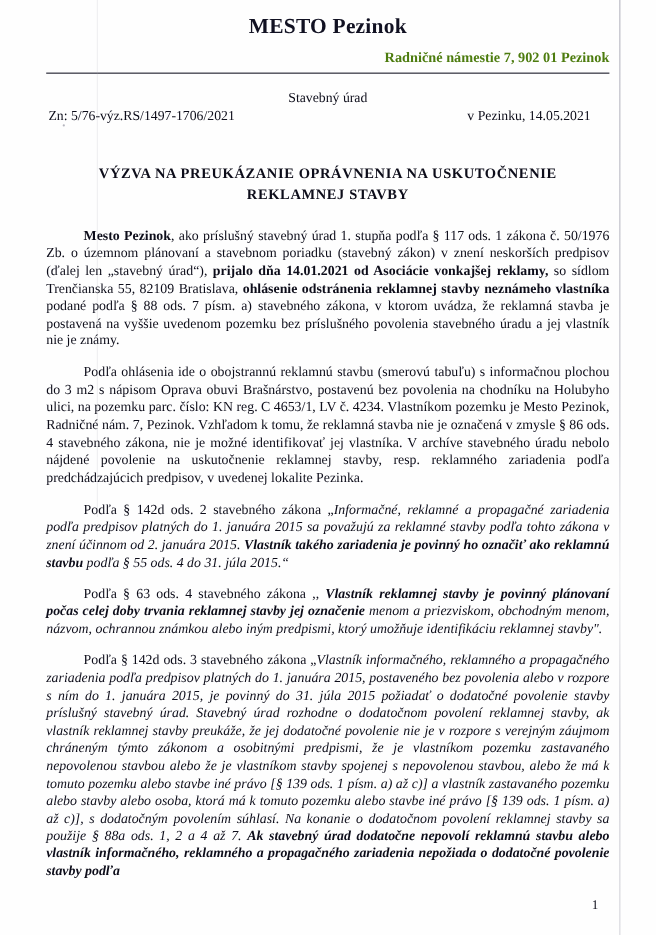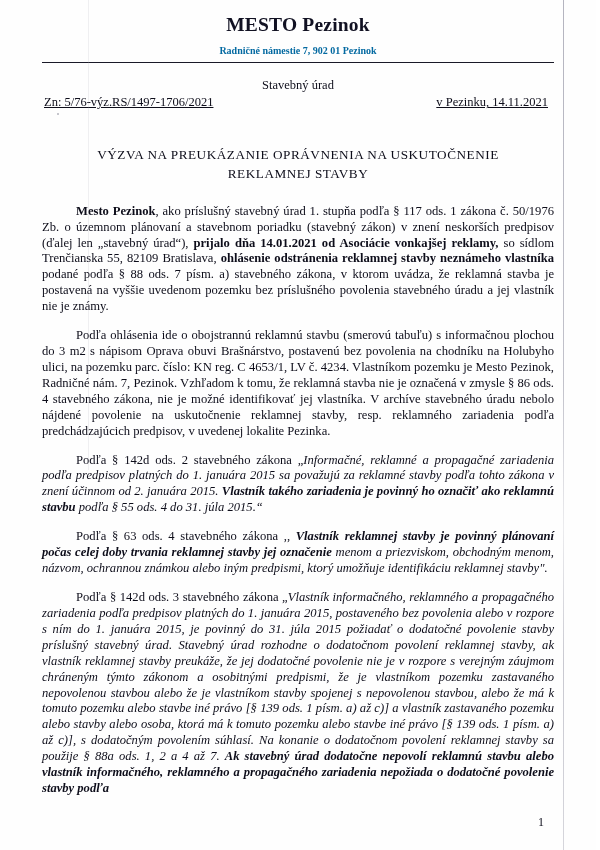--- a/index.html
+++ b/index.html
@@ -65,53 +65,52 @@
   .org-name {
     text-align: center;
     font-size: 19.5px;
     font-weight: bold;
     letter-spacing: 0.2px;
     line-height: 1.1;
     margin: 0 0 10px 0;
     color: #111122;
   }
   .org-address {
-    text-align: center;
-    font-size: 10px;
+    text-align: right;
+    font-size: 13px;
     font-weight: bold;
     line-height: 1.1;
     margin: 0 0 6px 0;
-    color: #0369a1;
+    color: #4d7c0f;
   }
   .rule {
     border: 0;
     border-top: 1.3px solid #1a1a28;
     margin: 4px 0 3px 0;
   }
   .dept {
     text-align: center;
     font-size: 12.5px;
     line-height: 1.1;
     margin: 16px 0 2px 0;
   }
   .refrow {
     display: flex;
     justify-content: space-between;
     align-items: baseline;
     font-size: 12.5px;
-    margin: 0 0 0 0;
+    margin: 0 11px 0 0;
     padding: 0 6px 0 2px;
-    text-decoration: underline;
   }
 
   
   .doc-title {
     text-align: center;
     font-size: 13.2px;
-    font-weight: normal;
+    font-weight: bold;
     letter-spacing: 0.55px;
     line-height: 1.42;
     margin: 36px 14px 20px 14px;
   }
 
   
   p.para {
     font-size: 12.6px;
     line-height: 1.265;
     text-align: justify;
@@ -141,21 +140,21 @@
   <div class="scan-line-left"></div>
   <div class="scan-speck"></div>
 
   <header>
     <div class="org-name">MESTO Pezinok</div>
     <div class="org-address">Radničné námestie 7,  902 01 Pezinok</div>
     <hr class="rule">
     <div class="dept">Stavebný úrad</div>
     <div class="refrow">
       <span>Zn: 5/76-výz.RS/1497-1706/2021</span>
-      <span>v Pezinku, 14.11.2021</span>
+      <span>v Pezinku, 14.05.2021</span>
     </div>
   </header>
 
   <h1 class="doc-title">VÝZVA NA PREUKÁZANIE OPRÁVNENIA NA USKUTOČNENIE REKLAMNEJ STAVBY</h1>
 
   <main>
 
     <p class="para"><b>Mesto Pezinok</b><span>, ako príslušný stavebný úrad 1. stupňa podľa § 117 ods. 1 zákona č. 50/1976 Zb. o územnom plánovaní a stavebnom poriadku (stavebný zákon) v znení neskorších predpisov (ďalej len „stavebný úrad“), </span><b>prijalo dňa 14.01.2021 od Asociácie vonkajšej reklamy,</b><span> so sídlom Trenčianska 55, 82109 Bratislava, </span><b>ohlásenie odstránenia reklamnej stavby neznámeho vlastníka</b><span> podané podľa § 88 ods. 7 písm. a) stavebného zákona, v ktorom uvádza, že reklamná stavba je postavená na vyššie uvedenom pozemku bez príslušného povolenia stavebného úradu a jej vlastník nie je známy.</span></p>
 
     <p class="para">Podľa ohlásenia ide o obojstrannú reklamnú stavbu (smerovú tabuľu) s  informačnou plochou do 3 m2 s nápisom Oprava obuvi Brašnárstvo, postavenú bez povolenia na chodníku na Holubyho ulici, na pozemku parc. číslo: KN reg. C 4653/1, LV č. 4234. Vlastníkom pozemku je Mesto Pezinok, Radničné nám. 7, Pezinok. Vzhľadom k tomu, že reklamná stavba nie je označená v zmysle § 86 ods. 4 stavebného zákona, nie je možné identifikovať jej vlastníka. V archíve stavebného úradu nebolo nájdené povolenie na uskutočnenie reklamnej stavby, resp. reklamného zariadenia podľa predchádzajúcich predpisov, v uvedenej lokalite Pezinka.</p>

